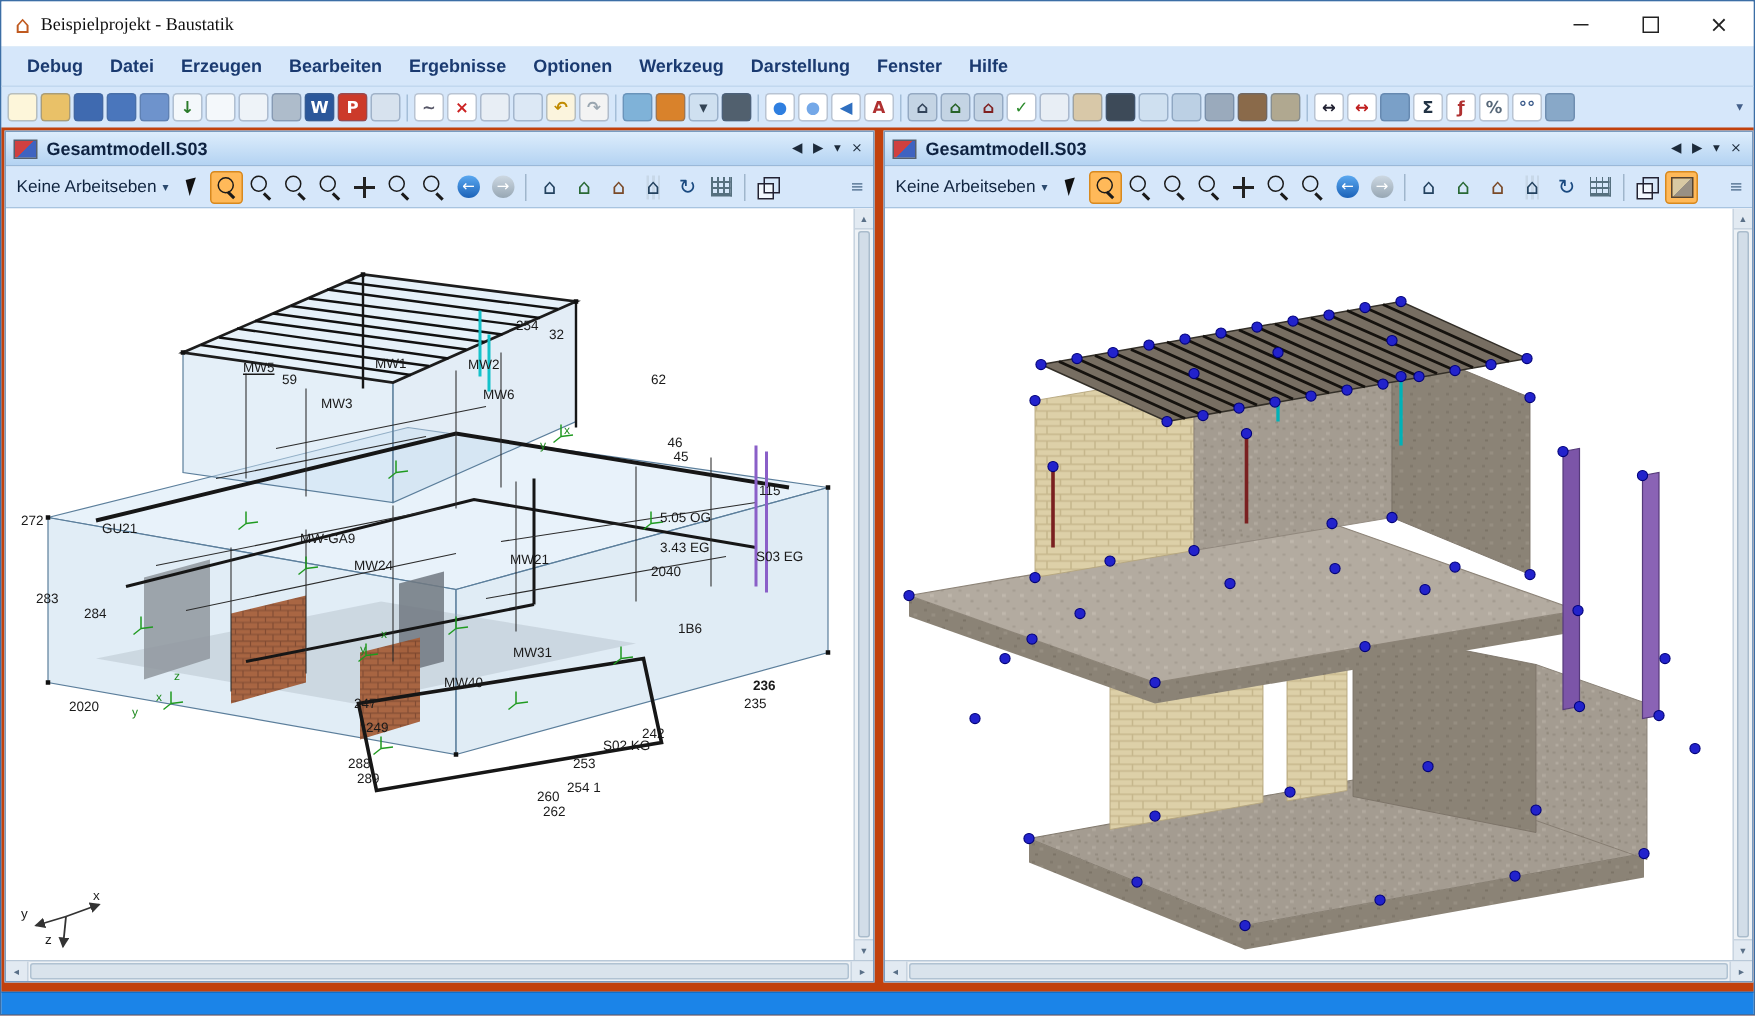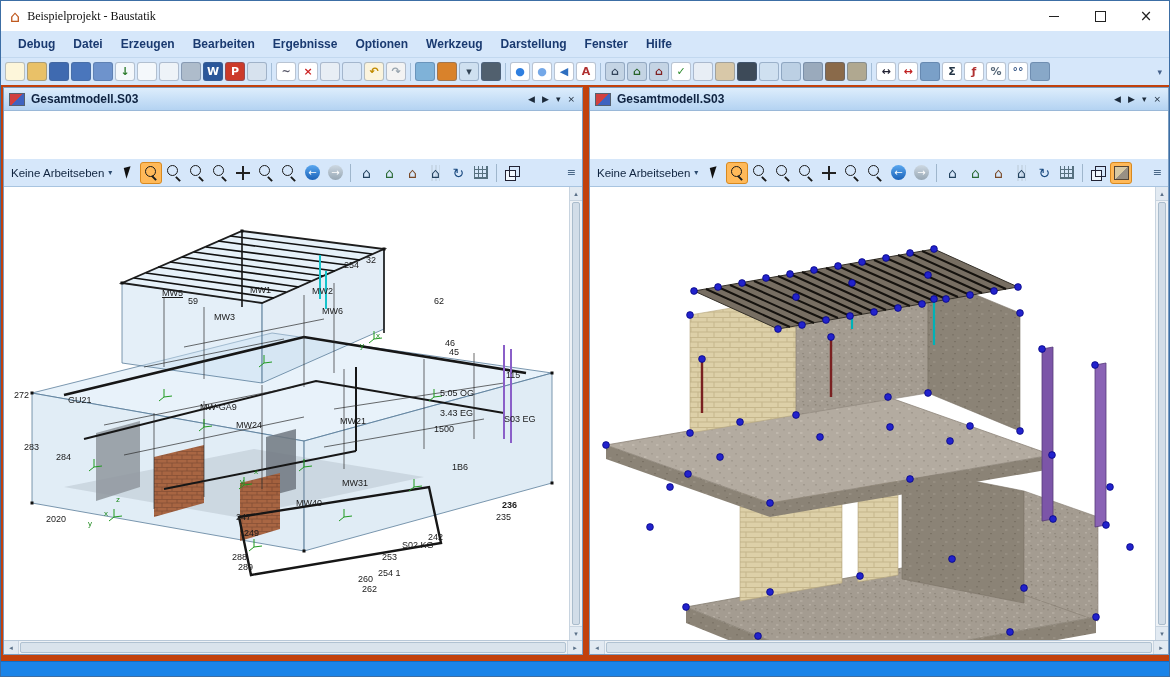--- a/index.html
+++ b/index.html
@@ -32,21 +32,21 @@
   .pane{position:absolute;top:2px;bottom:6px;background:#fff;border:1px solid #7a9cc0;box-sizing:border-box;display:flex;flex-direction:column;}
   #paneL{left:2px;width:580px;}
   #paneR{left:588px;width:580px;}
 
   .ptitle{height:22px;flex:0 0 auto;background:linear-gradient(#ddedfc,#b4d3f2);display:flex;align-items:center;padding:0 5px;border-bottom:1px solid #9ab8d8;}
   .picon{width:14px;height:11px;background:linear-gradient(135deg,#d04040 50%,#3f63c0 50%);border:1px solid #55606e;margin-right:6px;flex:0 0 auto;}
   .ptext{font-size:12px;font-weight:bold;color:#0e2240;}
   .pctrl{margin-left:auto;display:flex;gap:7px;align-items:center;padding-right:2px;}
   .pcb{font-size:9px;color:#1c2a3a;font-family:"DejaVu Sans",sans-serif;}
 
-  .ptoolbar{height:27px;flex:0 0 auto;background:#d6e7fa;display:flex;align-items:center;padding:0 4px;border-bottom:1px solid #a8c4e0;margin-top:48px;}
+  .ptoolbar{height:27px;flex:0 0 auto;background:#d6e7fa;display:flex;align-items:center;padding:0 4px;border-bottom:1px solid #a8c4e0;}
   .wpdrop{display:flex;align-items:center;gap:4px;font-size:11.5px;color:#10243f;padding:2px 5px 2px 3px;white-space:nowrap;}
   .wpdrop b{font-size:8px;color:#2c4push;color:#2c4a6e;font-family:"DejaVu Sans",sans-serif;}
   .pticons{display:flex;align-items:center;gap:1px;}
   .tmore{margin-left:auto;font-size:11px;color:#4a6888;font-family:"DejaVu Sans",sans-serif;padding:0 2px;}
 
   .pti{width:22px;height:22px;display:inline-flex;align-items:center;justify-content:center;position:relative;border-radius:3px;box-sizing:border-box;}
   .pti.active{background:#ffb959;border:1px solid #d8891f;}
   .psep{width:1px;height:18px;background:#9fb6cc;margin:0 3px;display:inline-block;}
 
   .i-cursor::before{content:"";display:block;width:0;height:0;border-left:7px solid #111;border-bottom:11px solid transparent;transform:rotate(-14deg);}
@@ -284,39 +284,39 @@
             <use href="#triad" transform="translate(250,360)"></use>
 
           <g stroke="#333" stroke-width="1.2">
             <line x1="40" y1="472" x2="62" y2="464" marker-end="url(#arr)"></line>
             <line x1="40" y1="472" x2="20" y2="478" marker-end="url(#arr)"></line>
             <line x1="40" y1="472" x2="38" y2="492" marker-end="url(#arr)"></line>
           </g>
         </svg>
         <div class="labels">
             <span class="mlab" style="left: 340px; top: 78px;">254</span>
-            <span class="mlab" style="left: 362px; top: 73px;">32</span>
+            <span class="mlab" style="left: 362px; top: 84px;">32</span>
             <span class="mlab" style="left: 158px; top: 106px; text-decoration: underline;">MW5</span>
             <span class="mlab" style="left: 184px; top: 114px;">59</span>
             <span class="mlab" style="left: 246px; top: 103px;">MW1</span>
             <span class="mlab" style="left: 308px; top: 104px;">MW2</span>
             <span class="mlab" style="left: 430px; top: 114px;">62</span>
             <span class="mlab" style="left: 318px; top: 124px;">MW6</span>
             <span class="mlab" style="left: 210px; top: 130px;">MW3</span>
             <span class="mlab" style="left: 441px; top: 156px;">46</span>
             <span class="mlab" style="left: 445px; top: 165px;">45</span>
             <span class="mlab" style="left: 502px; top: 188px;">115</span>
             <span class="mlab" style="left: 10px; top: 208px;">272</span>
             <span class="mlab" style="left: 64px; top: 213px;">GU21</span>
             <span class="mlab" style="left: 436px; top: 206px;">5.05 OG</span>
             <span class="mlab" style="left: 436px; top: 226px;">3.43 EG</span>
             <span class="mlab" style="left: 196px; top: 220px;">MW-GA9</span>
             <span class="mlab" style="left: 232px; top: 238px;">MW24</span>
             <span class="mlab" style="left: 336px; top: 234px;">MW21</span>
-            <span class="mlab" style="left: 430px; top: 242px;">1500</span>
+            <span class="mlab" style="left: 430px; top: 242px;">2040</span>
             <span class="mlab" style="left: 500px; top: 232px;">S03 EG</span>
             <span class="mlab" style="left: 20px; top: 260px;">283</span>
             <span class="mlab" style="left: 52px; top: 270px;">284</span>
             <span class="mlab" style="left: 448px; top: 280px;">1B6</span>
             <span class="mlab" style="left: 338px; top: 296px;">MW31</span>
             <span class="mlab" style="left: 292px; top: 316px;">MW40</span>
             <span class="mlab" style="left: 42px; top: 332px;">2020</span>
             <span class="mlab" style="left: 232px; top: 330px;">247</span>
             <span class="mlab" style="left: 240px; top: 346px;">249</span>
             <span class="mlab" style="left: 498px; top: 318px; font-weight: bold;">236</span>

